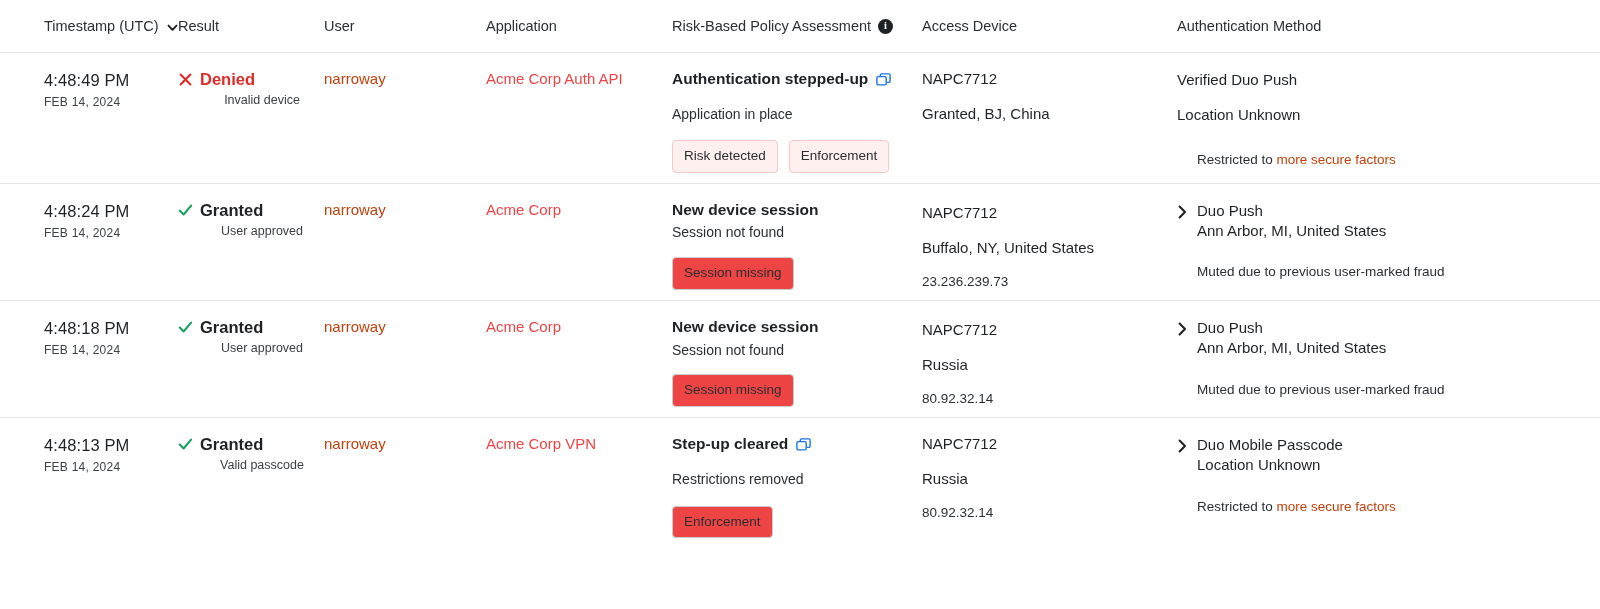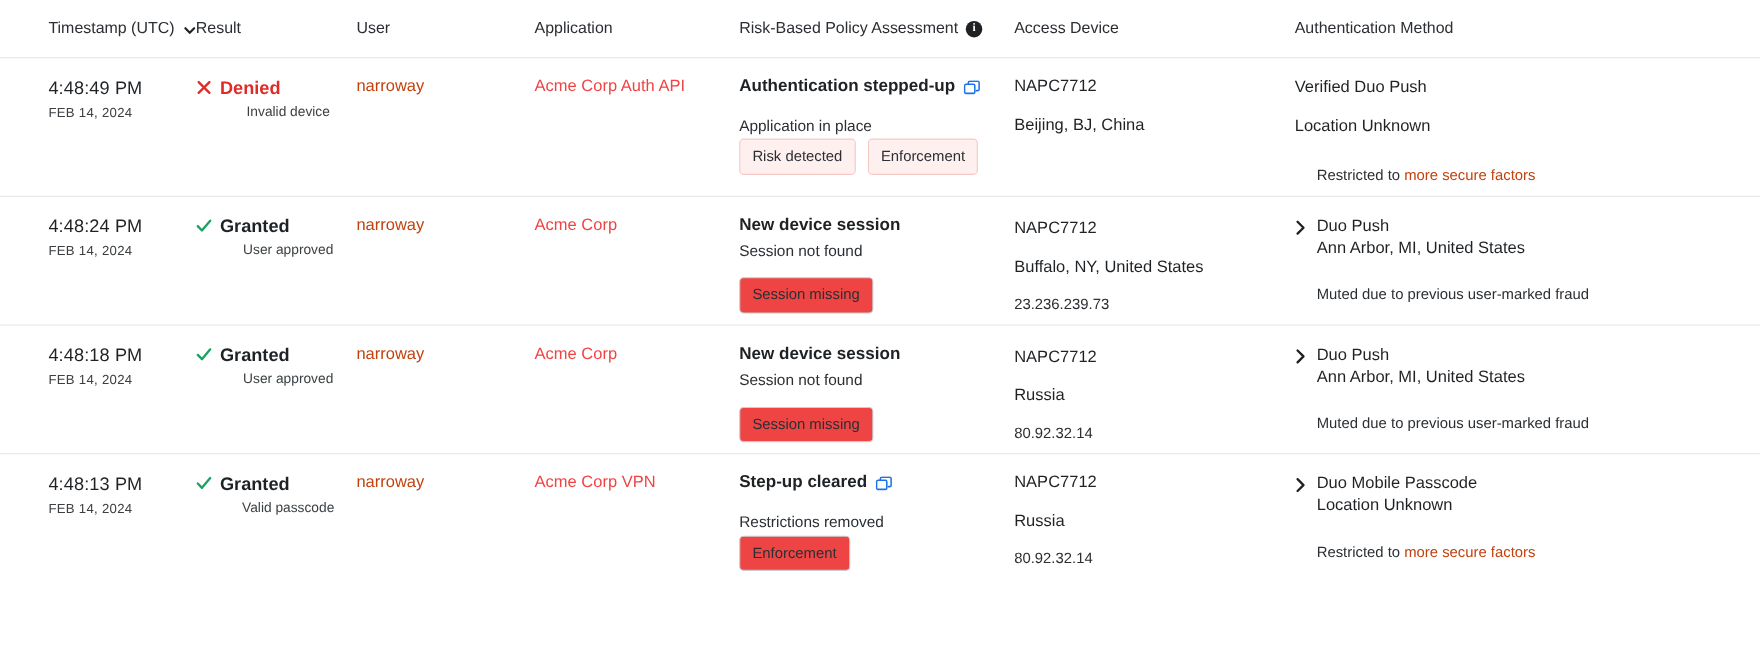--- a/index.html
+++ b/index.html
@@ -161,21 +161,21 @@
   .dup-icon svg { display: block; }
   .risk-sub {
     font-size: 14px;
     color: #2b2f33;
     margin-top: 17px;
     line-height: 1.2;
   }
   .badge-row {
     display: flex;
     gap: 11px;
-    margin-top: 4px;
+    margin-top: 18px;
   }
   .badge {
     font-size: 13.5px;
     line-height: 1;
     padding: 8px 11px 9px;
     border-radius: 4px;
     white-space: nowrap;
     color: #2b2f33;
     cursor: default;
   }
@@ -321,21 +321,21 @@
       </div>
       <div class="risk-sub">Application in place</div>
       <div class="badge-row">
         <span class="badge badge-risk">Risk detected</span>
         <span class="badge badge-risk">Enforcement</span>
       </div>
     </div>
 
     <div class="cell c-device">
       <div class="dev-line">NAPC7712</div>
-      <div class="dev-loc">Beijing, BJ, China</div>
+      <div class="dev-loc">Granted, BJ, China</div>
     </div>
 
     <div class="cell c-auth">
       <div class="auth-main">
         <div class="auth-texts">
           <span class="auth-l1">Verified Duo Push</span>
           <span class="auth-l2 auth-loc-gap">Location Unknown</span>
         </div>
       </div>
       <div class="auth-note auth-indent auth-spacer-lg">

